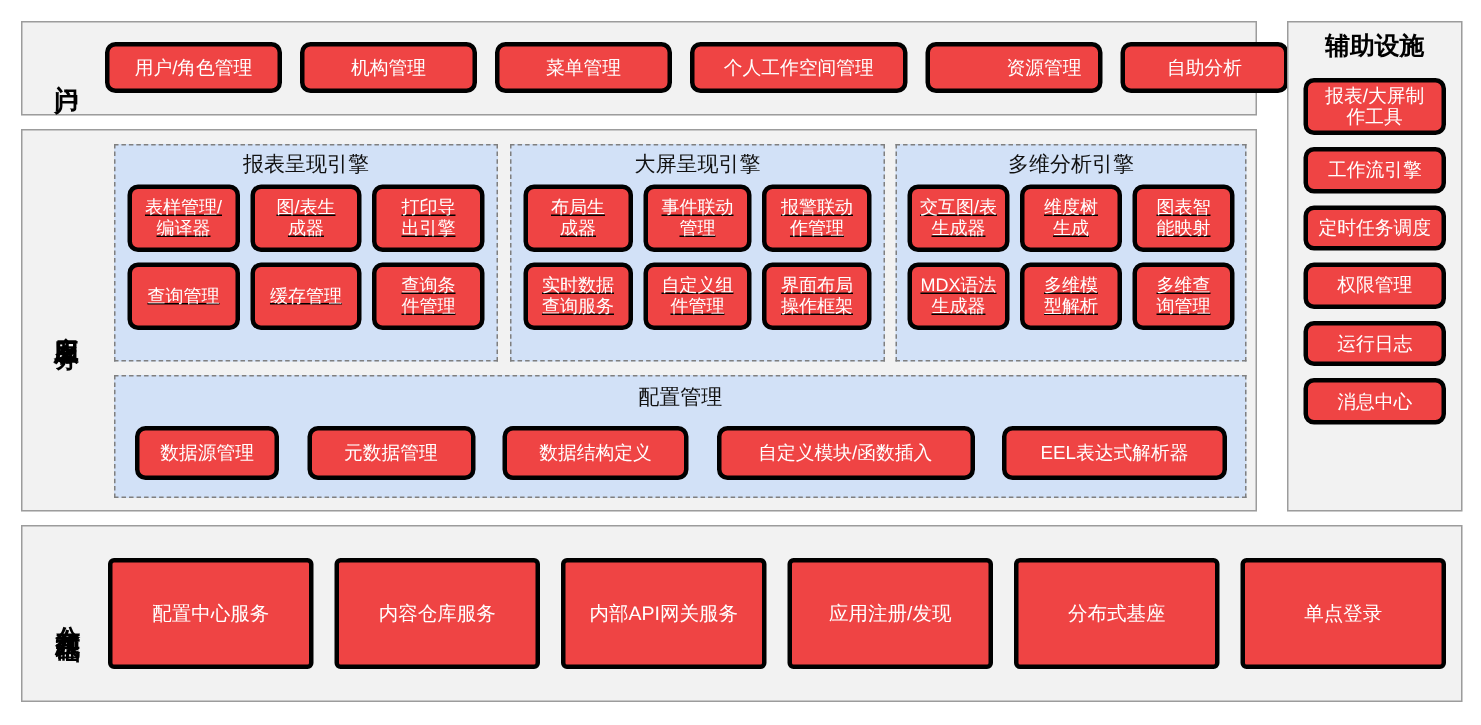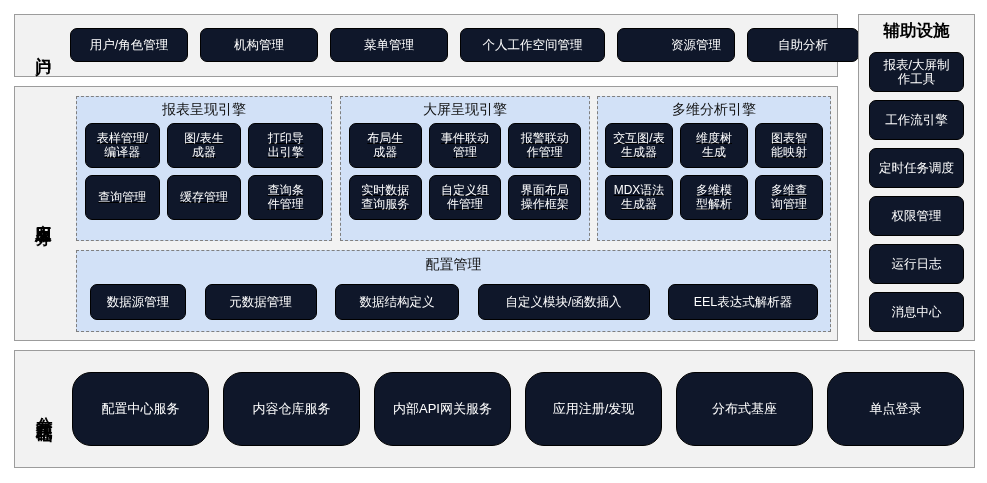--- a/index.html
+++ b/index.html
@@ -10,23 +10,23 @@
   body {
     width: 987px;
     height: 483px;
     font-family: "Liberation Sans", "DejaVu Sans", sans-serif;
     overflow: hidden;
     position: relative;
   }
 
   
   .btn {
-    background: #0f172a;
+    background: #ef4444;
     color: #ffffff;
-    border: 1px solid #000000;
+    border: 3px solid #000000;
     border-radius: 7px;
     display: flex;
     align-items: center;
     justify-content: center;
     text-align: center;
     line-height: 1.12;
     box-sizing: border-box;
     font-size: 12.5px;
     padding: 2px 4px;
     white-space: pre-line;
@@ -65,21 +65,21 @@
   }
   #portal-row .btn { height: 34px; }
 
   
   #aux-panel { left: 858px; top: 14px; width: 117px; height: 327px; }
   #aux-title {
     position: absolute; left: 858px; top: 20px; width: 117px;
     text-align: center; font-weight: bold; font-size: 16.5px; color: #000;
   }
   #aux-list {
-    position: absolute; left: 869px; top: 52px; width: 95px; height: 280px;
+    position: absolute; left: 869px; top: 52px; width: 95px; height: 231px;
     display: flex; flex-direction: column; gap: 8px;
   }
   #aux-list .btn { height: 40px; }
 
   
   #app-panel  { left: 14px; top: 86px; width: 824px; height: 255px; }
   #app-label  { left: 22px; top: 150px; width: 42px; height: 130px; }
 
   
   .group {
@@ -127,21 +127,21 @@
   #grp-config-row .btn { height: 36px; font-size: 12.5px; }
 
   
   #dist-panel { left: 14px; top: 350px; width: 961px; height: 118px; }
   #dist-label { left: 24px; top: 358px; width: 40px; height: 102px; }
   #dist-row {
     position: absolute; left: 72px; top: 366px; width: 892px; height: 86px;
     display: flex; align-items: center; justify-content: space-between; gap: 14px;
   }
   #dist-row .btn {
-    height: 74px; flex: 1 1 0; border-radius: 19px; font-size: 13px;
+    height: 74px; flex: 1 1 0; border-radius: 4px; font-size: 13px;
   }
 </style>
 </head>
 <body>
 
 <div class="panel" id="portal-panel"></div>
 <div class="vlabel vlabel-narrow" id="portal-label">门户</div>
 <div id="portal-row">
     <div class="btn" style="width: 118px; flex: 0 0 auto;">用户/角色管理</div>
     <div class="btn" style="width: 118px; flex: 0 0 auto;">机构管理</div>

